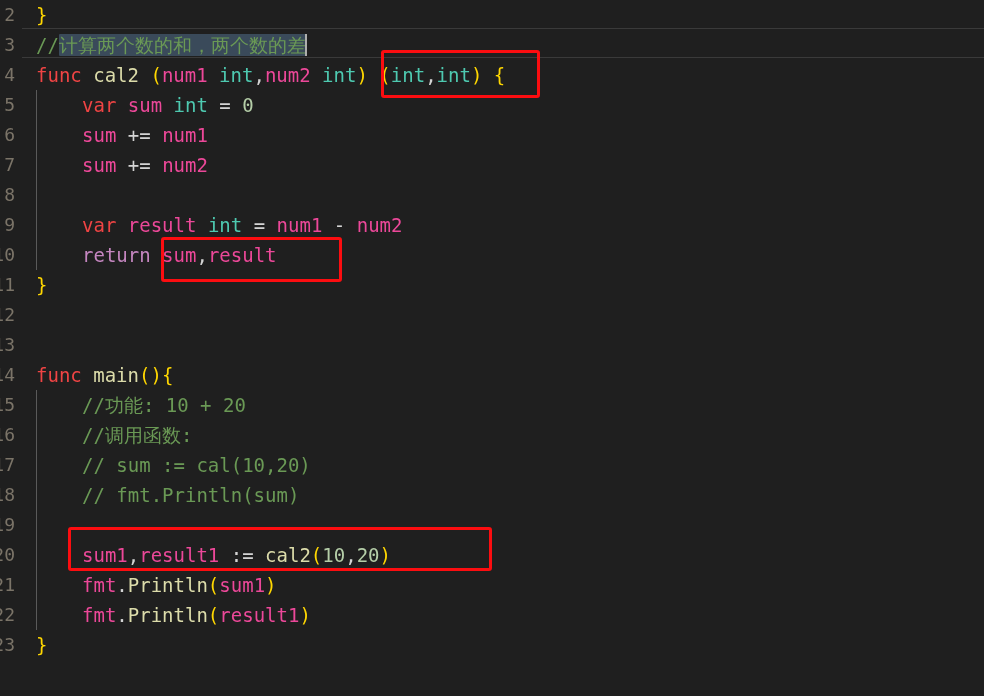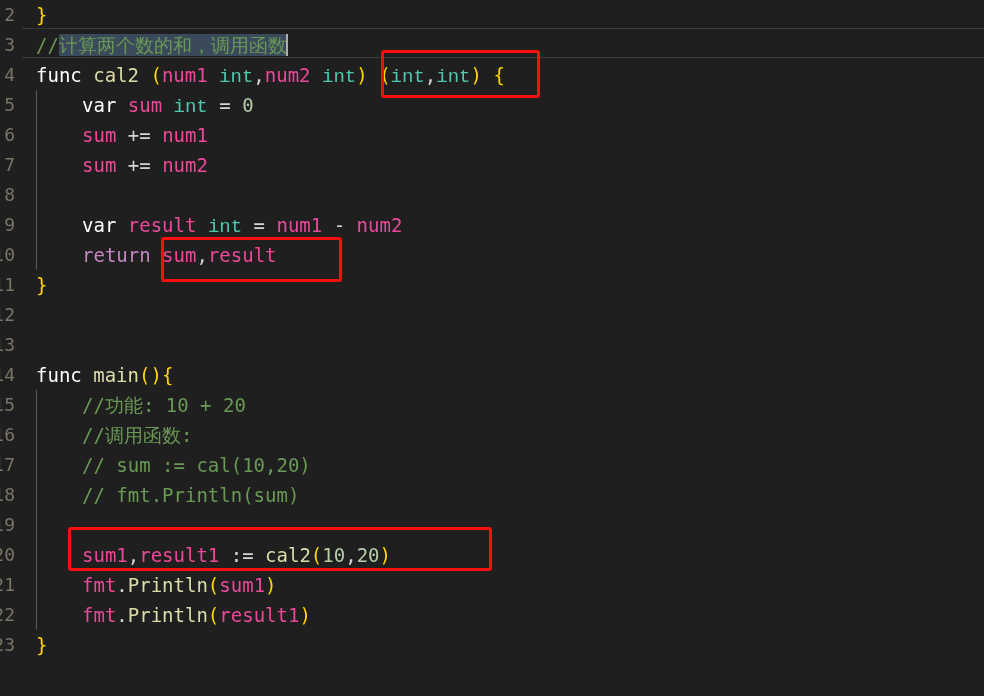--- a/index.html
+++ b/index.html
@@ -74,25 +74,25 @@
 
   
   .iguide {
     position: absolute;
     width: 1px;
     background: #5a5a5a;
     z-index: 1;
   }
 
   
-  .kw    { color: #ffffff; }  
+  .kw    { color: #ef4444; }  
   .ctl   { color: #c586c0; margin-top: 22px; }  
   .fn    { color: #dcdcaa; }  
   .var   { color: #ec4899; }  
-  .typ   { color: #4ec9b0; font-family: Liberation Mono, monospace; }  
+  .typ   { color: #4ec9b0; }  
   .num   { color: #b5cea8; }  
   .op    { color: #d4d4d4; }  
   .cmt   { color: #6a9955; }  
   .b1    { color: #ffd700; }  
 
   
   .sel {
     background: #3a4a5a;
     border-radius: 1px;
   }
@@ -147,21 +147,21 @@
     <div class="lnum" style="top:540px;">20</div>
     <div class="lnum" style="top:570px;">21</div>
     <div class="lnum" style="top:600px;">22</div>
     <div class="lnum" style="top:630px;">23</div>
   </div>
 
   <div class="code">
 
     <div class="line" style="top:0px; padding-left:14px;"><span class="b1">}</span></div>
 
-    <div class="line" style="top:30px; padding-left:14px;"><span class="cmt">//</span><span class="cmt sel">计算两个数的和，调用函数</span><span class="caret"></span></div>
+    <div class="line" style="top:30px; padding-left:14px;"><span class="cmt">//</span><span class="cmt sel">计算两个数的和，两个数的差</span><span class="caret"></span></div>
 
     <div class="line" style="top:60px; padding-left:14px;"><span class="kw">func</span><span class="op"> </span><span class="fn">cal2</span><span class="op"> </span><span class="b1">(</span><span class="var">num1</span><span class="op"> </span><span class="typ">int</span><span class="op">,</span><span class="var">num2</span><span class="op"> </span><span class="typ">int</span><span class="b1">)</span><span class="op"> </span><span class="b1">(</span><span class="typ">int</span><span class="op">,</span><span class="typ">int</span><span class="b1">)</span><span class="op"> </span><span class="b1">{</span></div>
 
     <div class="line" style="top:90px; padding-left:60px;"><span class="kw">var</span><span class="op"> </span><span class="var">sum</span><span class="op"> </span><span class="typ">int</span><span class="op"> </span><span class="op">=</span><span class="op"> </span><span class="num">0</span></div>
 
     <div class="line" style="top:120px; padding-left:60px;"><span class="var">sum</span><span class="op"> </span><span class="op">+=</span><span class="op"> </span><span class="var">num1</span></div>
 
     <div class="line" style="top:150px; padding-left:60px;"><span class="var">sum</span><span class="op"> </span><span class="op">+=</span><span class="op"> </span><span class="var">num2</span></div>
 
     <div class="line" style="top:180px;"></div>

